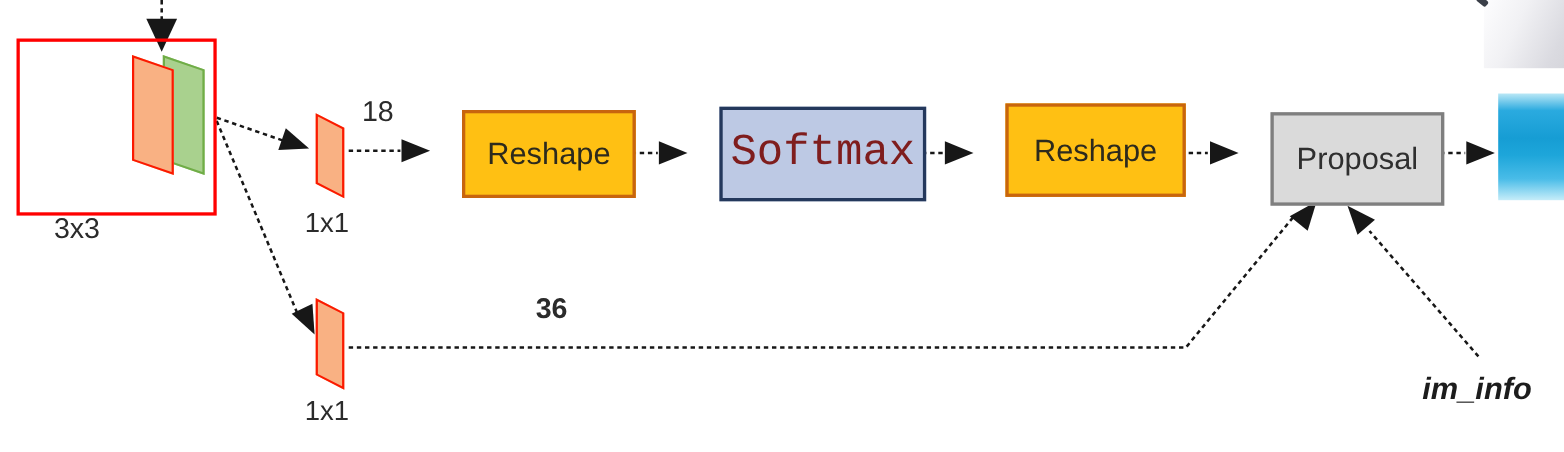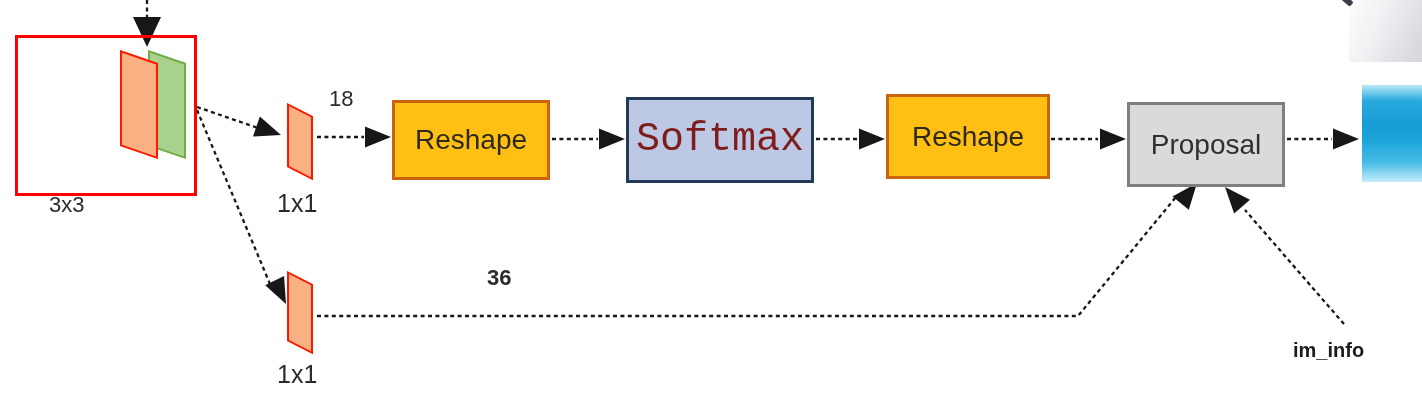--- a/index.html
+++ b/index.html
@@ -11,42 +11,42 @@
     font-family:"Liberation Sans","DejaVu Sans",sans-serif;
   }
   
   #wires{position:absolute;left:0;top:0;width:1422px;height:411px;z-index:1;}
   .dash{stroke:#171717;stroke-width:2.3;fill:none;stroke-dasharray:4 3.4;}
   .head{fill:#171717;stroke:none;}
   
   .node{
     position:absolute;z-index:2;
     display:flex;align-items:center;justify-content:center;
-    box-sizing:border-box;text-align:right;line-height:1;
+    box-sizing:border-box;text-align:right;line-height:1;margin-left:28px;
   }
   .reshape{background:#FFC013;border:3.5px solid #C8650E;color:#2d2a1d;font-size:28px;}
   .softmax{background:#BDC9E4;border:3.5px solid #24385C;color:#7f1d1d;font-size:40px;font-family:Liberation Mono, monospace;}
   .proposal{background:#DADADA;border:3.5px solid #7F7F7F;color:#2f2f2f;font-size:28px;}
   
   .plane{
     position:absolute;z-index:2;box-sizing:border-box;
     transform-origin:0 0;
   }
   .plane.big{transform:skewY(19deg);}
   .plane.small{transform:skewY(27deg);}
   .orange{background:#F9B183;border:2.5px solid #FB1A00;}
   .green{background:#A9D18E;border:2.5px solid #70AD47;}
   
   .frame{
     position:absolute;z-index:3;box-sizing:border-box;
     border:3px solid #FF0000;background:transparent;
   }
   .lbl{
     position:absolute;z-index:4;color:#2b2b2b;
-    font-size:22px;line-height:1;white-space:nowrap;
+    font-size:26px;line-height:1;white-space:nowrap;
   }
   .lbl.bold{font-weight:700;color:#1c1c1c;}
   
   .bluemap{
     position:absolute;z-index:2;
     background:linear-gradient(180deg,#b9e7f6 0%,#2aaadf 16%,#169dd4 42%,#1ea6da 58%,#49bce8 80%,#c6edf9 100%);
   }
   
   .corner{
     position:absolute;z-index:2;
@@ -111,15 +111,15 @@
   <div class="node reshape" style="left:392px;top:100px;width:158px;height:80px;">Reshape</div>
   <div class="node softmax" style="left:626px;top:97px;width:188px;height:86px;">Softmax</div>
   <div class="node reshape" style="left:886px;top:94px;width:164px;height:85px;">Reshape</div>
   <div class="node proposal" style="left:1127px;top:102px;width:158px;height:85px;">Proposal</div>
 
   <div class="bluemap" style="left:1362px;top:85px;width:60px;height:97px;"></div>
 
   <div class="corner" style="left:1349px;top:0px;width:73px;height:62px;"></div>
   <div class="cornerdot" style="left:1342px;top:-2px;width:11px;height:6px;"></div>
 
-  <div class="lbl bold" style="left:1293px;top:340px;font-size:20px;">im_info</div>
+  <div class="lbl bold" style="left:1293px;top:340px;font-size:28px;font-style:italic;">im_info</div>
 
 </div>
 
 </body></html>

